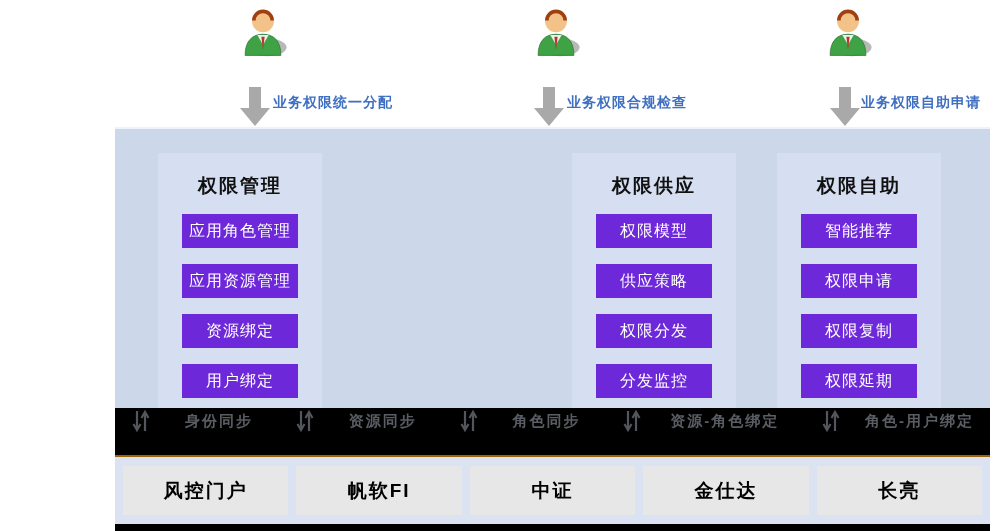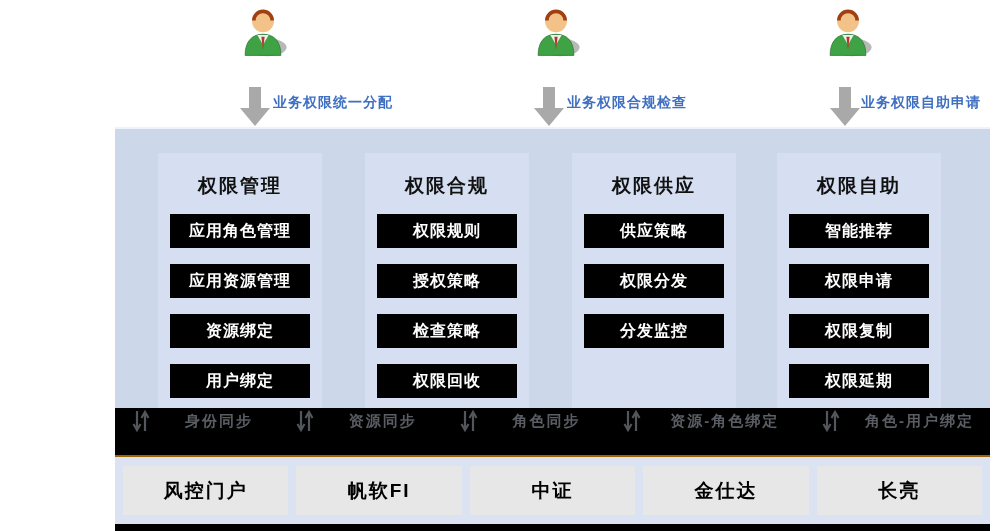--- a/index.html
+++ b/index.html
@@ -26,24 +26,24 @@
   .col{
     position:absolute;top:24px;height:265px;width:164px;
     background:#d6dff1;
     display:flex;flex-direction:column;align-items:center;
   }
   .col-title{
     margin-top:20px;height:26px;line-height:26px;
     font-size:19px;font-weight:bold;color:#111;letter-spacing:2px;white-space:nowrap;
   }
   .chip{
-    width:140px;height:34px;margin-top:15px;
-    background:#000000;color:#ffffff;
+    width:116px;height:34px;margin-top:15px;
+    background:#6d28d9;color:#ffffff;
     display:flex;align-items:center;justify-content:center;
-    font-size:16px;font-weight:bold;letter-spacing:1px;white-space:nowrap;
+    font-size:16px;font-weight:normal;letter-spacing:1px;white-space:nowrap;
   }
   .chip + .chip{margin-top:16px;}
 
   
   .band{
     left:115px;top:408px;width:875px;height:47px;background:#000000;
     display:flex;align-items:flex-start;justify-content:space-between;
     padding:0 16px;box-sizing:border-box;
   }
   .sync-item{display:flex;align-items:center;gap:34px;}
@@ -112,30 +112,24 @@
 <div class="abs panel">
 
   <div class="col" style="left:43px;">
     <div class="col-title">权限管理</div>
     <div class="chip">应用角色管理</div>
     <div class="chip">应用资源管理</div>
     <div class="chip">资源绑定</div>
     <div class="chip">用户绑定</div>
   </div>
 
-  <div class="col" style="left:250px;">
-    <div class="col-title">权限合规</div>
-    <div class="chip">权限规则</div>
-    <div class="chip">授权策略</div>
-    <div class="chip">检查策略</div>
-    <div class="chip">权限回收</div>
-  </div>
 
   <div class="col" style="left:457px;">
     <div class="col-title">权限供应</div>
+    <div class="chip">权限模型</div>
     <div class="chip">供应策略</div>
     <div class="chip">权限分发</div>
     <div class="chip">分发监控</div>
   </div>
 
   <div class="col" style="left:662px;">
     <div class="col-title">权限自助</div>
     <div class="chip">智能推荐</div>
     <div class="chip">权限申请</div>
     <div class="chip">权限复制</div>

